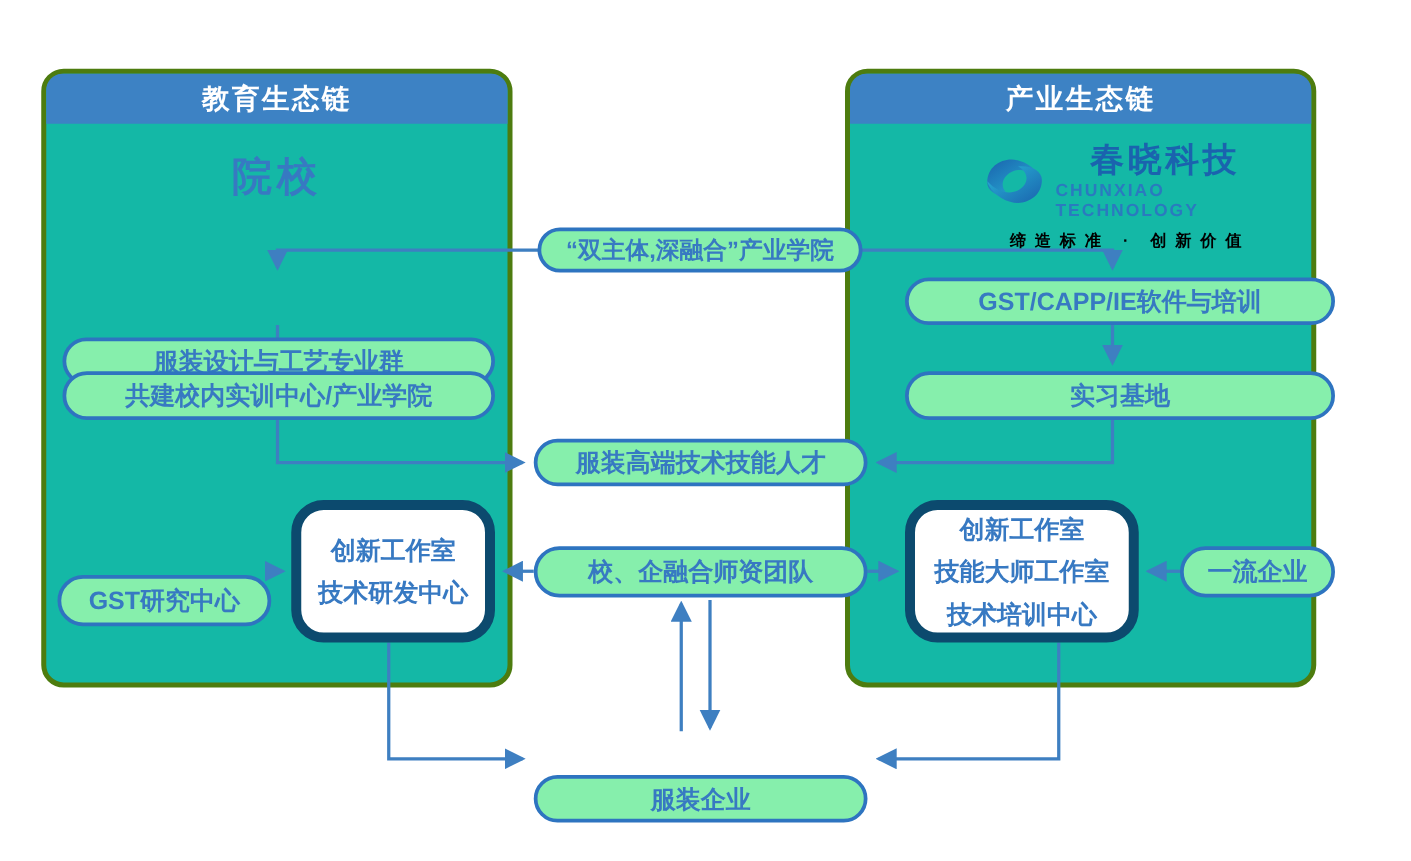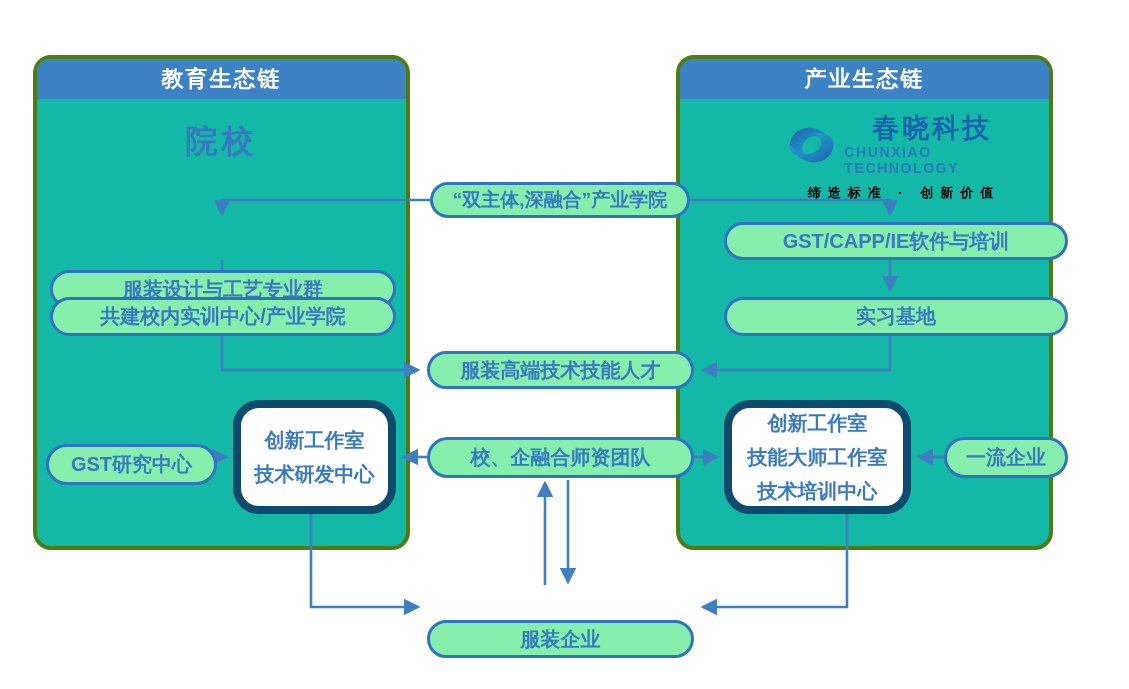--- a/index.html
+++ b/index.html
@@ -87,21 +87,21 @@
       <path d="M847,514 L847,607 L703,607" marker-end="url(#arr)"></path>
     </g>
   </svg>
 
   <div class="college-title">院校</div>
 
   <div class="pill" style="left:50px;top:222px;width:346px;height:38px;margin-top:48px;">服装设计与工艺专业群</div>
 
   <div class="pill" style="left:50px;top:297px;width:346px;height:39px;">共建校内实训中心/产业学院</div>
 
-  <div class="pill" style="left:46px;top:444px;width:171px;height:41px;">GST研究中心</div>
+  <div class="pill" style="left:46px;top:460px;width:171px;height:41px;">GST研究中心</div>
 
   <div class="multi" style="left:233px;top:400px;width:163px;height:114px;">
     <span>创新工作室</span>
     <span>技术研发中心</span>
   </div>
 
   <div class="logo">
     <div class="logo-row">
       <svg width="56" height="48" viewBox="0 0 52 48">
         <defs>

